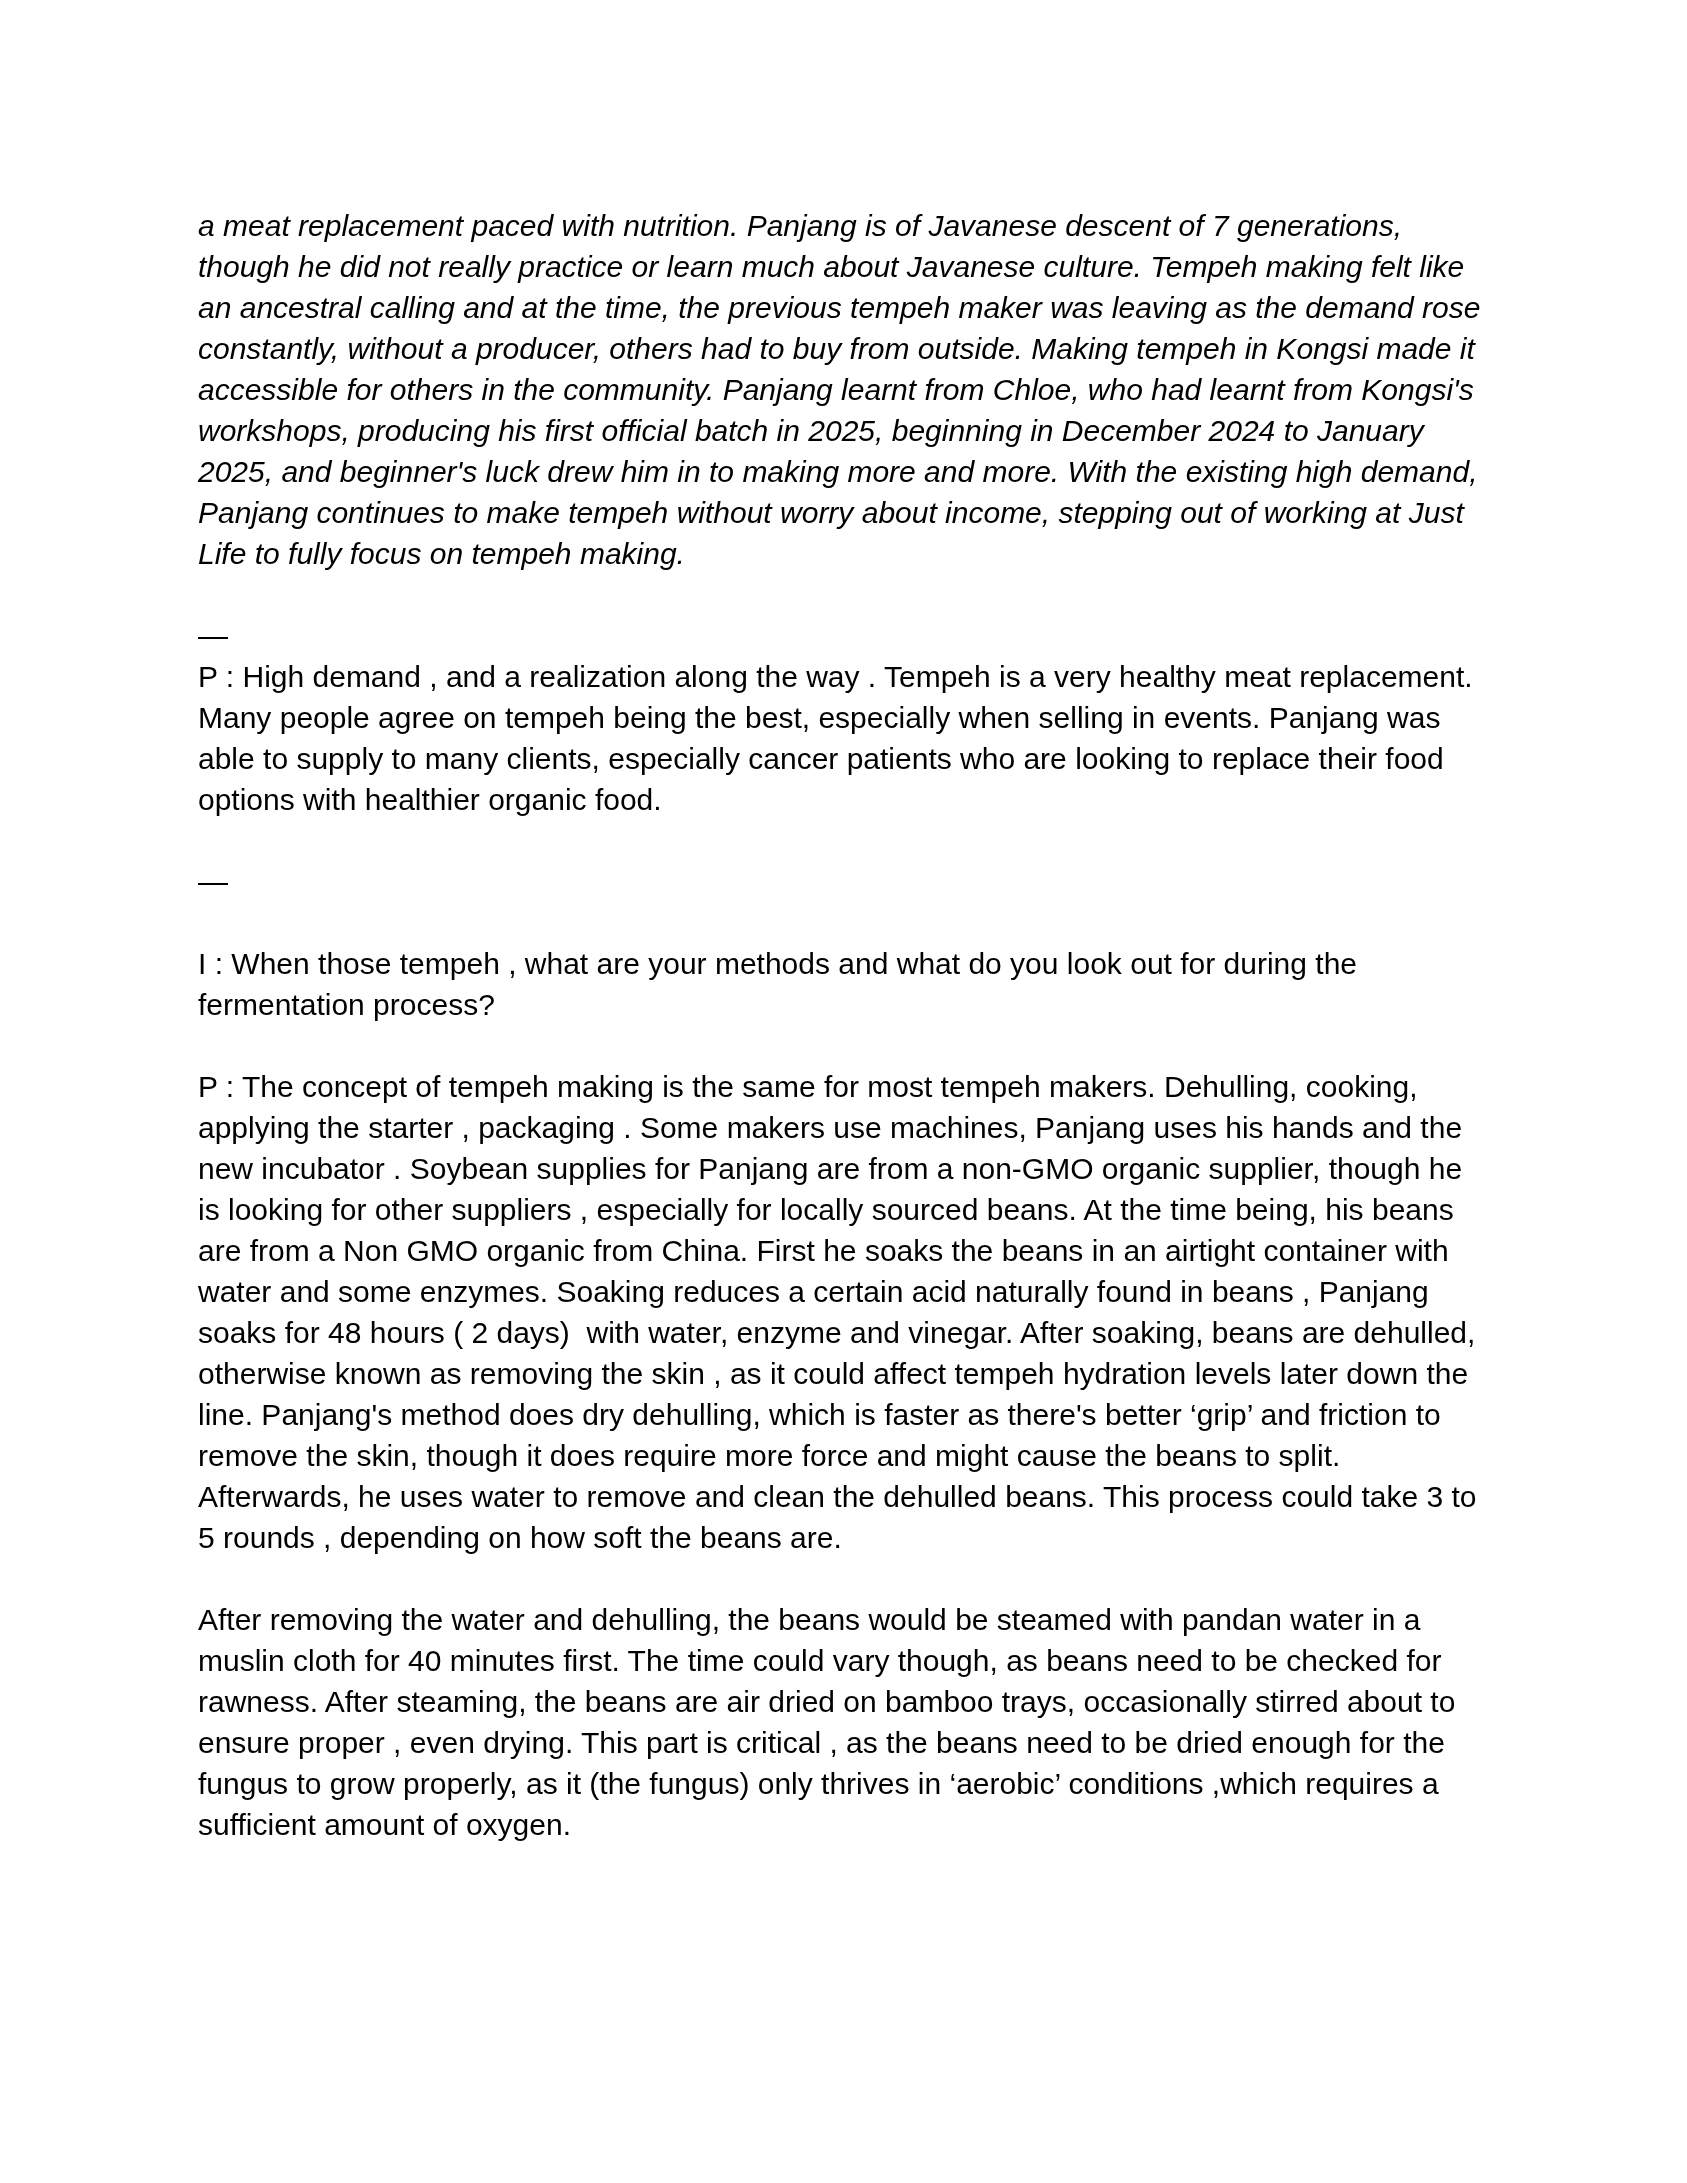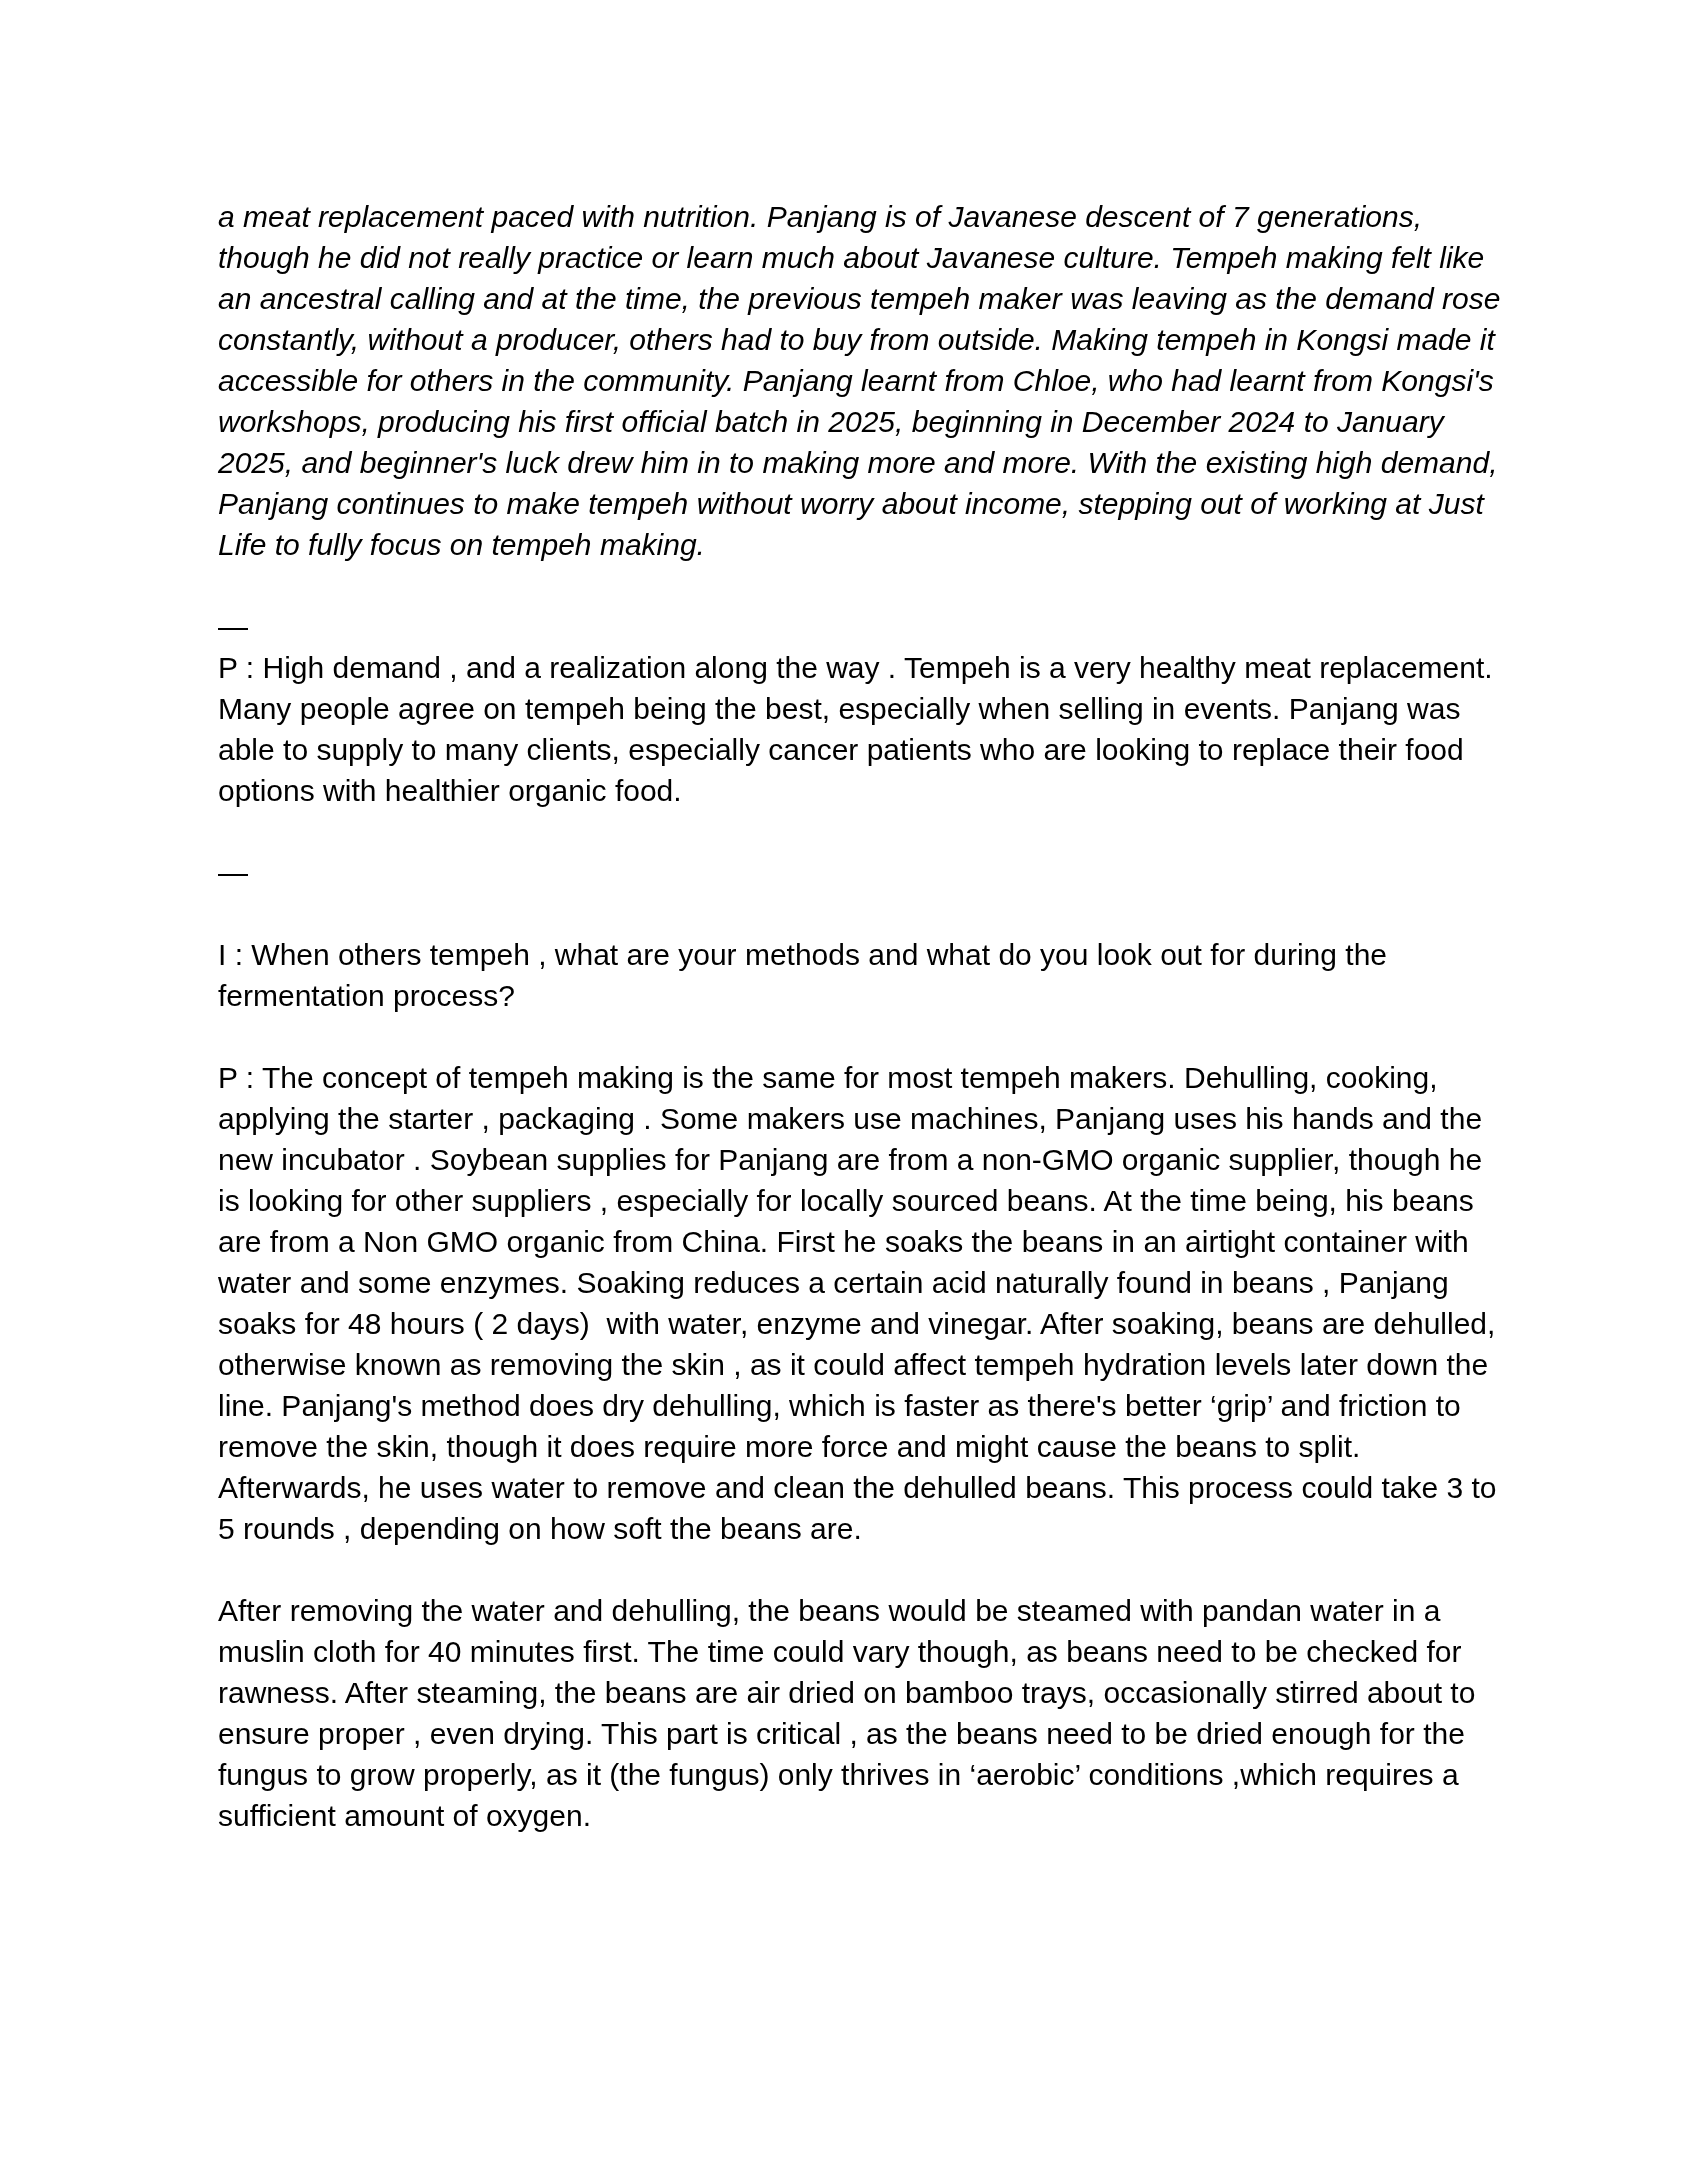--- a/index.html
+++ b/index.html
@@ -12,23 +12,22 @@
     width: 1687px;
     height: 2183px;
     background: #ffffff;
     overflow: hidden;
     font-family: "Liberation Sans", "DejaVu Sans", sans-serif;
     color: #000000;
   }
   .content {
     position: absolute;
     left: 198px;
-    top: 196px;
+    top: 205px;
     width: 1290px;
-    margin-left: 20px;
   }
   .para {
     margin: 0 0 41px 0;
     font-size: 30px;
     line-height: 41px;
     font-style: normal;
     font-weight: 400;
     color: #000000;
     white-space: pre-wrap;
     word-wrap: break-word;
@@ -42,18 +41,18 @@
 </style>
 </head>
 <body>
 
 <div class="page">
   <div class="content">
     <p class="para italic">a meat replacement paced with nutrition. Panjang is of Javanese descent of 7 generations, though he did not really practice or learn much about Javanese culture. Tempeh making felt like an ancestral calling and at the time, the previous tempeh maker was leaving as the demand rose constantly, without a producer, others had to buy from outside. Making tempeh in Kongsi made it accessible for others in the community. Panjang learnt from Chloe, who had learnt from Kongsi's workshops, producing his first official batch in 2025, beginning in December 2024 to January 2025, and beginner's luck drew him in to making more and more. With the existing high demand, Panjang continues to make tempeh without worry about income, stepping out of working at Just Life to fully focus on tempeh making.</p>
     <p class="para tight">—</p>
     <p class="para">P : High demand , and a realization along the way . Tempeh is a very healthy meat replacement. Many people agree on tempeh being the best, especially when selling in events. Panjang was able to supply to many clients, especially cancer patients who are looking to replace their food options with healthier organic food.</p>
     <p class="para">—</p>
-    <p class="para">I : When others tempeh , what are your methods and what do you look out for during the fermentation process?</p>
+    <p class="para">I : When those tempeh , what are your methods and what do you look out for during the fermentation process?</p>
     <p class="para">P : The concept of tempeh making is the same for most tempeh makers. Dehulling, cooking, applying the starter , packaging . Some makers use machines, Panjang uses his hands and the new incubator . Soybean supplies for Panjang are from a non-GMO organic supplier, though he is looking for other suppliers , especially for locally sourced beans. At the time being, his beans are from a Non GMO organic from China. First he soaks the beans in an airtight container with water and some enzymes. Soaking reduces a certain acid naturally found in beans , Panjang soaks for 48 hours ( 2 days)  with water, enzyme and vinegar. After soaking, beans are dehulled, otherwise known as removing the skin , as it could affect tempeh hydration levels later down the line. Panjang's method does dry dehulling, which is faster as there's better ‘grip’ and friction to remove the skin, though it does require more force and might cause the beans to split. Afterwards, he uses water to remove and clean the dehulled beans. This process could take 3 to 5 rounds , depending on how soft the beans are.</p>
     <p class="para">After removing the water and dehulling, the beans would be steamed with pandan water in a muslin cloth for 40 minutes first. The time could vary though, as beans need to be checked for rawness. After steaming, the beans are air dried on bamboo trays, occasionally stirred about to ensure proper , even drying. This part is critical , as the beans need to be dried enough for the fungus to grow properly, as it (the fungus) only thrives in ‘aerobic’ conditions ,which requires a sufficient amount of oxygen.</p>
   </div>
 </div>
 
 
 </body></html>

